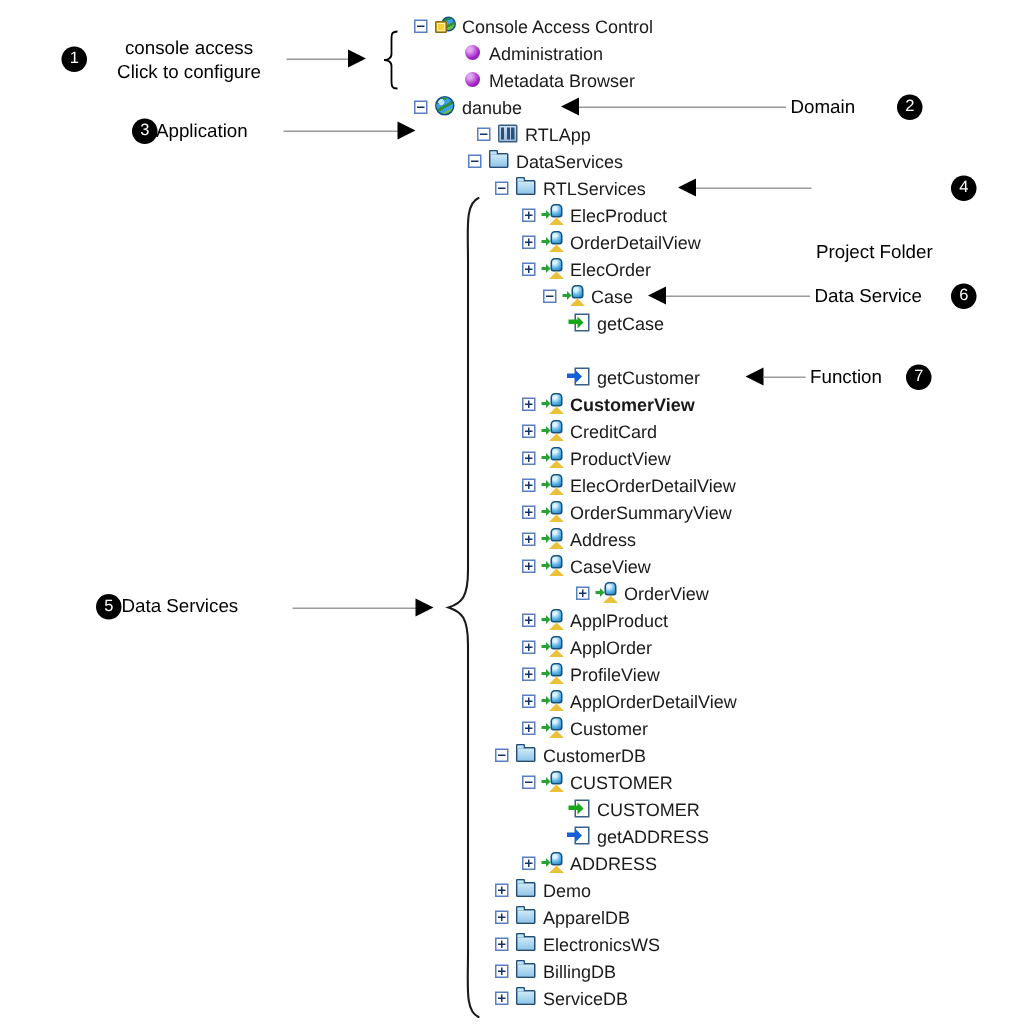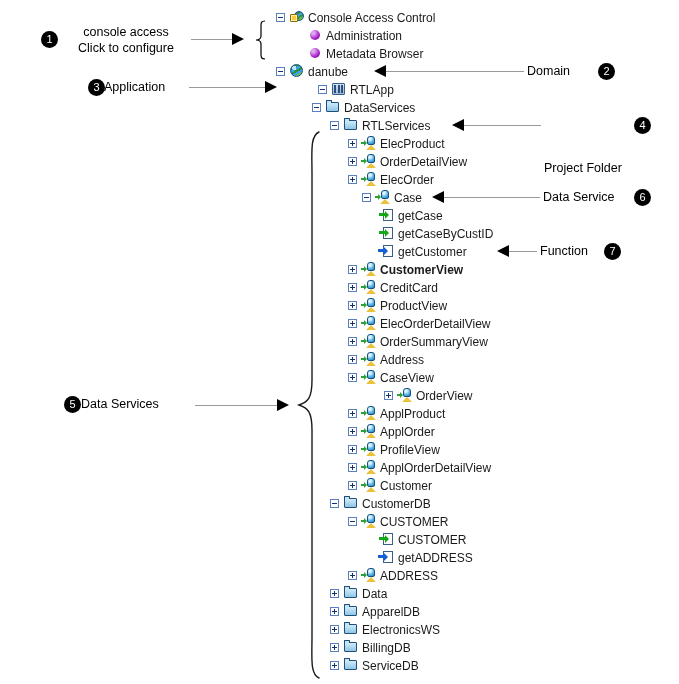--- a/index.html
+++ b/index.html
@@ -166,41 +166,40 @@
     <div class="row" style="left: 294px; top: 44px;"><span class="exp none"></span><span class="ic ic-sphere"></span><span class="lbl">Metadata Browser</span></div>
     <div class="row" style="left: 276px; top: 62px;"><span class="exp "></span><span class="ic ic-globe"></span><span class="lbl">danube</span></div>
     <div class="row" style="left: 294px; top: 80px; margin-left: 24px;"><span class="exp "></span><span class="ic ic-app"></span><span class="lbl">RTLApp</span></div>
     <div class="row" style="left: 312px; top: 98px;"><span class="exp "></span><span class="ic ic-folder"></span><span class="lbl">DataServices</span></div>
     <div class="row" style="left: 330px; top: 116px;"><span class="exp "></span><span class="ic ic-folder"></span><span class="lbl">RTLServices</span></div>
     <div class="row" style="left: 348px; top: 134px;"><span class="exp plus"></span><span class="ic ic-ds"><i></i></span><span class="lbl">ElecProduct</span></div>
     <div class="row" style="left: 348px; top: 152px;"><span class="exp plus"></span><span class="ic ic-ds"><i></i></span><span class="lbl">OrderDetailView</span></div>
     <div class="row" style="left: 348px; top: 170px;"><span class="exp plus"></span><span class="ic ic-ds"><i></i></span><span class="lbl">ElecOrder</span></div>
     <div class="row" style="left: 348px; top: 188px; padding-left: 14px;"><span class="exp "></span><span class="ic ic-ds"><i></i></span><span class="lbl">Case</span></div>
     <div class="row" style="left: 366px; top: 206px;"><span class="exp none"></span><span class="ic ic-fn"><i></i></span><span class="lbl">getCase</span></div>
-    <div class="row" style="left: 366px; top: 224px;"><span class="exp none"></span><span class="ic ic-fn"><i></i></span><span class="lbl">getCaseByCustID</span></div>
     <div class="row" style="left: 366px; top: 242px;"><span class="exp none"></span><span class="ic ic-fn blue"><i></i></span><span class="lbl">getCustomer</span></div>
     <div class="row" style="left: 348px; top: 260px; font-weight: bold;"><span class="exp plus"></span><span class="ic ic-ds"><i></i></span><span class="lbl">CustomerView</span></div>
     <div class="row" style="left: 348px; top: 278px;"><span class="exp plus"></span><span class="ic ic-ds"><i></i></span><span class="lbl">CreditCard</span></div>
     <div class="row" style="left: 348px; top: 296px;"><span class="exp plus"></span><span class="ic ic-ds"><i></i></span><span class="lbl">ProductView</span></div>
     <div class="row" style="left: 348px; top: 314px;"><span class="exp plus"></span><span class="ic ic-ds"><i></i></span><span class="lbl">ElecOrderDetailView</span></div>
     <div class="row" style="left: 348px; top: 332px;"><span class="exp plus"></span><span class="ic ic-ds"><i></i></span><span class="lbl">OrderSummaryView</span></div>
     <div class="row" style="left: 348px; top: 350px;"><span class="exp plus"></span><span class="ic ic-ds"><i></i></span><span class="lbl">Address</span></div>
     <div class="row" style="left: 348px; top: 368px;"><span class="exp plus"></span><span class="ic ic-ds"><i></i></span><span class="lbl">CaseView</span></div>
     <div class="row" style="left: 348px; top: 386px; margin-left: 36px;"><span class="exp plus"></span><span class="ic ic-ds"><i></i></span><span class="lbl">OrderView</span></div>
     <div class="row" style="left: 348px; top: 404px;"><span class="exp plus"></span><span class="ic ic-ds"><i></i></span><span class="lbl">ApplProduct</span></div>
     <div class="row" style="left: 348px; top: 422px;"><span class="exp plus"></span><span class="ic ic-ds"><i></i></span><span class="lbl">ApplOrder</span></div>
     <div class="row" style="left: 348px; top: 440px;"><span class="exp plus"></span><span class="ic ic-ds"><i></i></span><span class="lbl">ProfileView</span></div>
     <div class="row" style="left: 348px; top: 458px;"><span class="exp plus"></span><span class="ic ic-ds"><i></i></span><span class="lbl">ApplOrderDetailView</span></div>
     <div class="row" style="left: 348px; top: 476px;"><span class="exp plus"></span><span class="ic ic-ds"><i></i></span><span class="lbl">Customer</span></div>
     <div class="row" style="left: 330px; top: 494px; text-align: center;"><span class="exp "></span><span class="ic ic-folder"></span><span class="lbl">CustomerDB</span></div>
     <div class="row" style="left: 348px; top: 512px;"><span class="exp "></span><span class="ic ic-ds"><i></i></span><span class="lbl">CUSTOMER</span></div>
     <div class="row" style="left: 366px; top: 530px;"><span class="exp none"></span><span class="ic ic-fn"><i></i></span><span class="lbl">CUSTOMER</span></div>
     <div class="row" style="left: 366px; top: 548px;"><span class="exp none"></span><span class="ic ic-fn blue"><i></i></span><span class="lbl">getADDRESS</span></div>
     <div class="row" style="left: 348px; top: 566px;"><span class="exp plus"></span><span class="ic ic-ds"><i></i></span><span class="lbl">ADDRESS</span></div>
-    <div class="row" style="left: 330px; top: 584px;"><span class="exp plus"></span><span class="ic ic-folder"></span><span class="lbl">Data</span></div>
+    <div class="row" style="left: 330px; top: 584px;"><span class="exp plus"></span><span class="ic ic-folder"></span><span class="lbl">Demo</span></div>
     <div class="row" style="left: 330px; top: 602px;"><span class="exp plus"></span><span class="ic ic-folder"></span><span class="lbl">ApparelDB</span></div>
     <div class="row" style="left: 330px; top: 620px;"><span class="exp plus"></span><span class="ic ic-folder"></span><span class="lbl">ElectronicsWS</span></div>
     <div class="row" style="left: 330px; top: 638px;"><span class="exp plus"></span><span class="ic ic-folder"></span><span class="lbl">BillingDB</span></div>
     <div class="row" style="left: 330px; top: 656px;"><span class="exp plus"></span><span class="ic ic-folder"></span><span class="lbl">ServiceDB</span></div>
   </div>
 
 <div id="annots">
 
   <div class="badge" style="left:41px;top:31px;">1</div>
   <div class="ann center" style="left:66px;top:24px;width:120px;">

